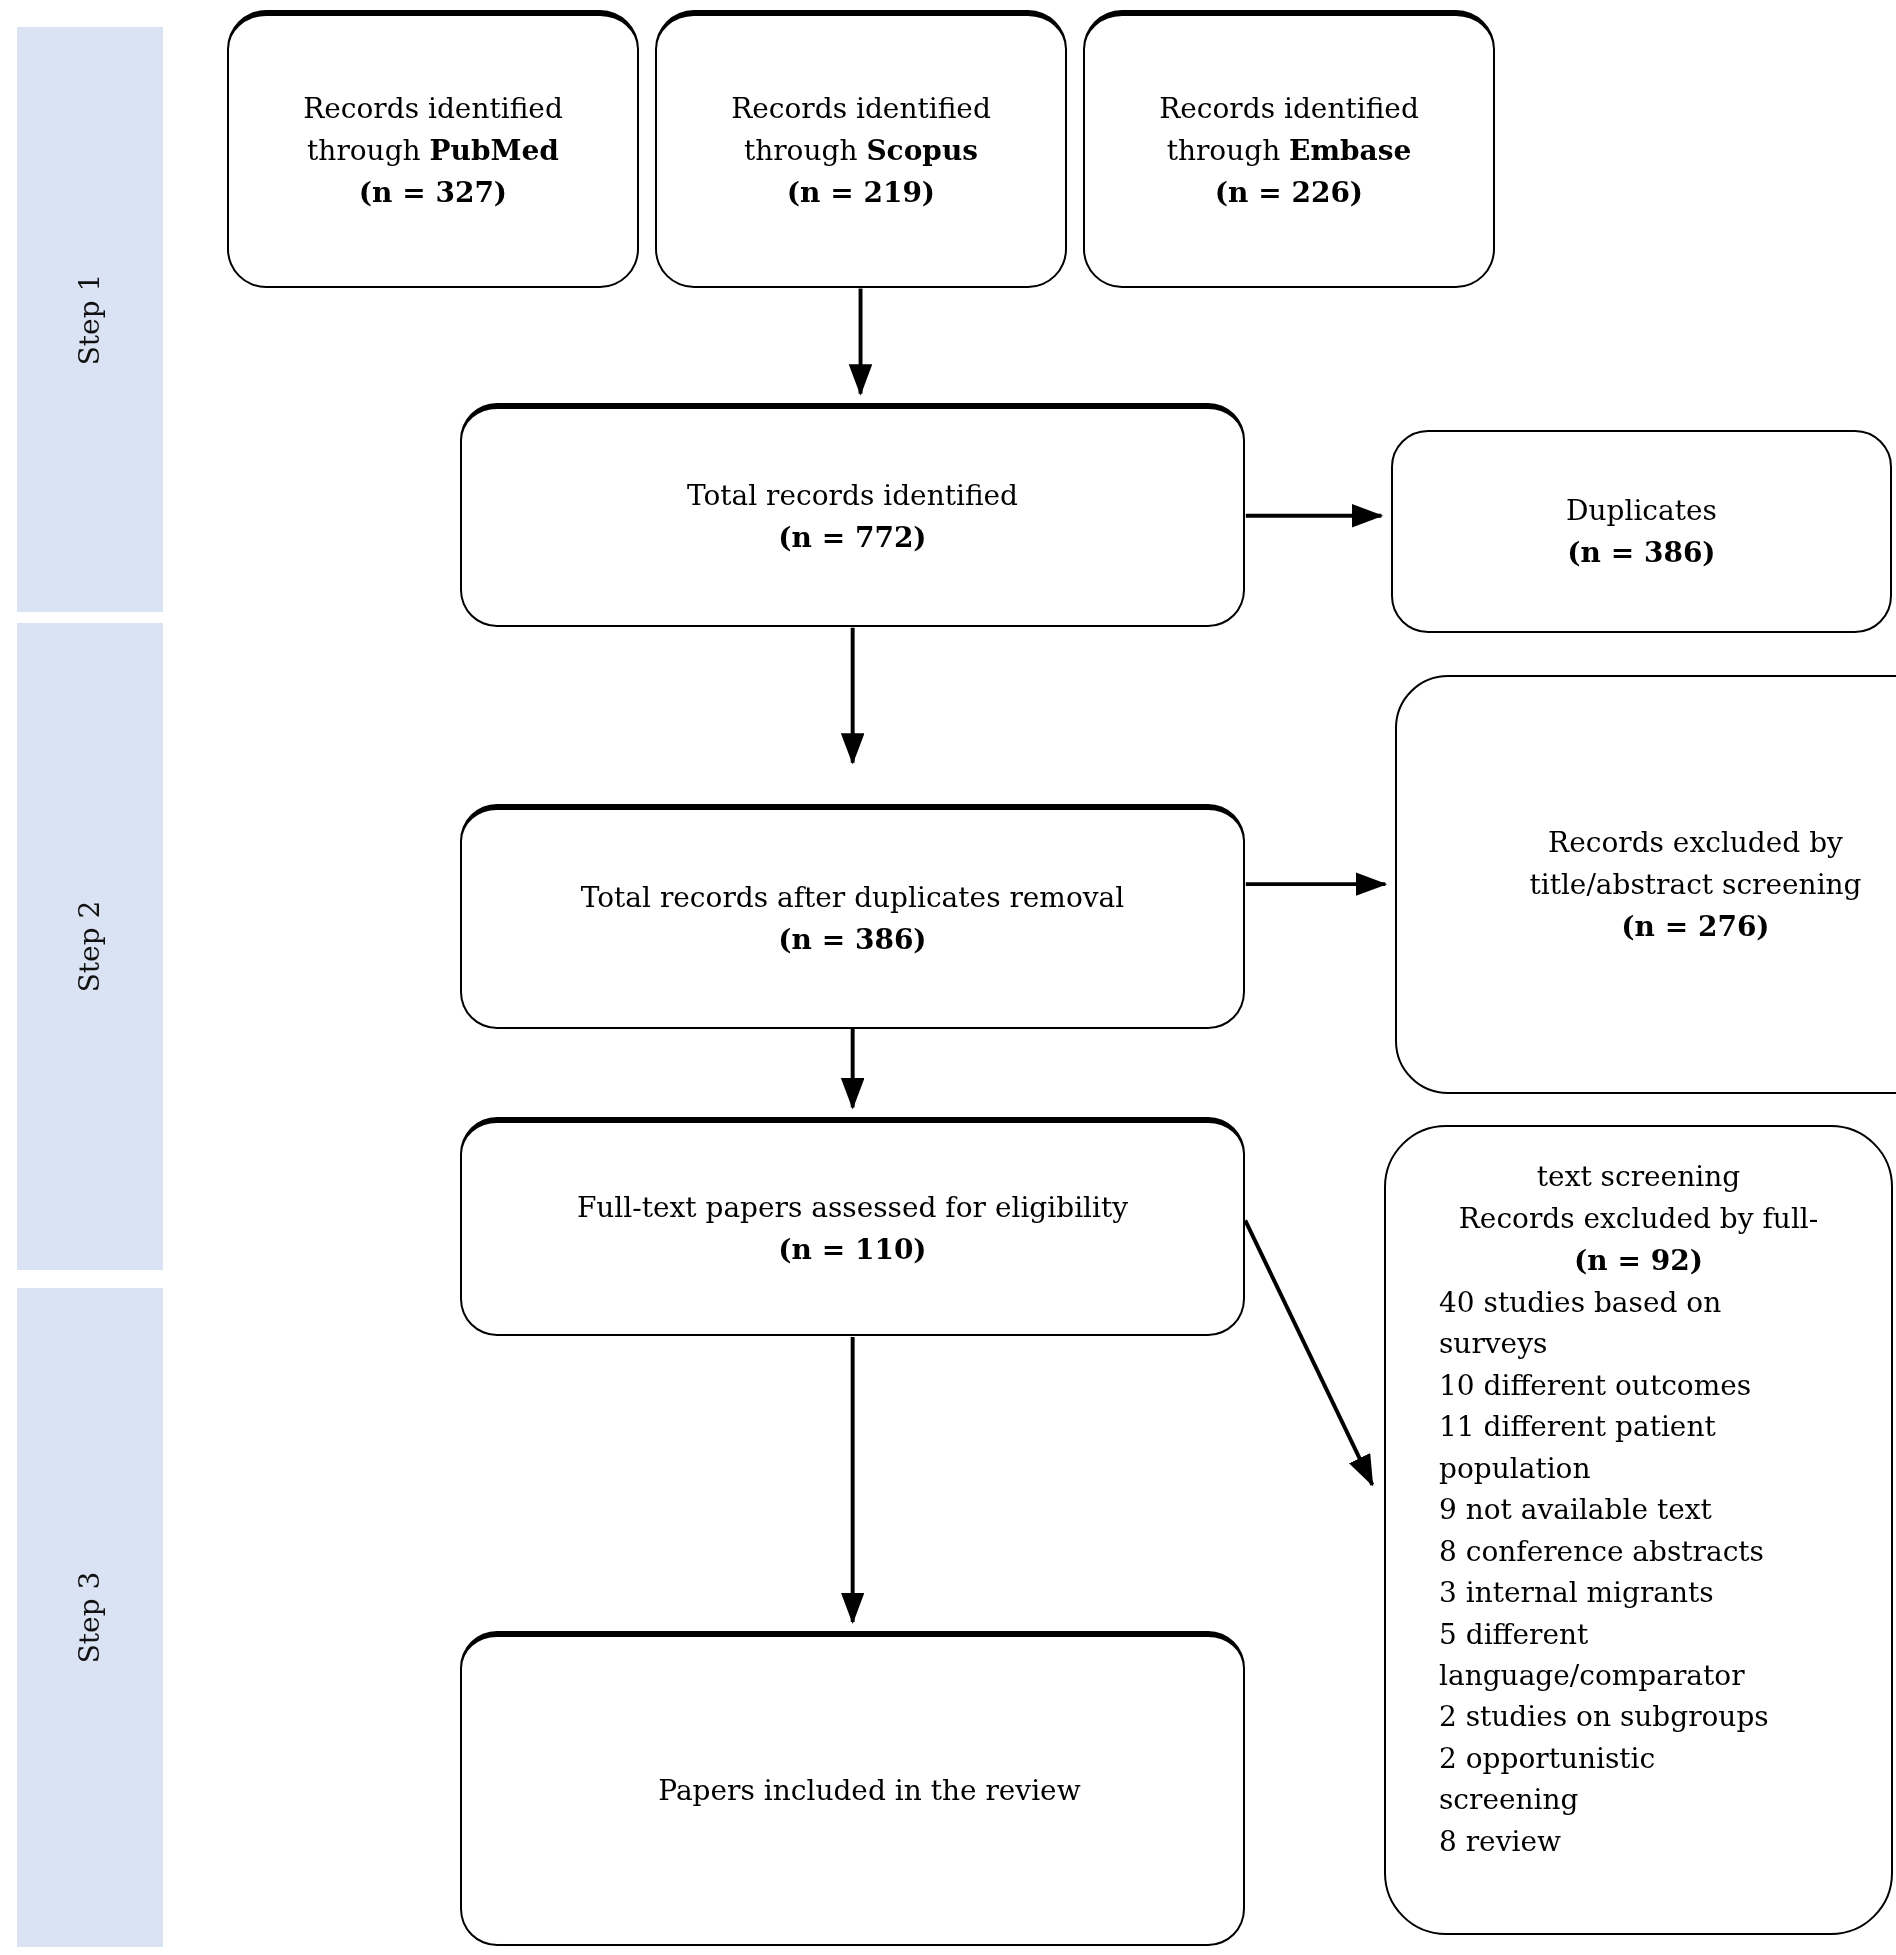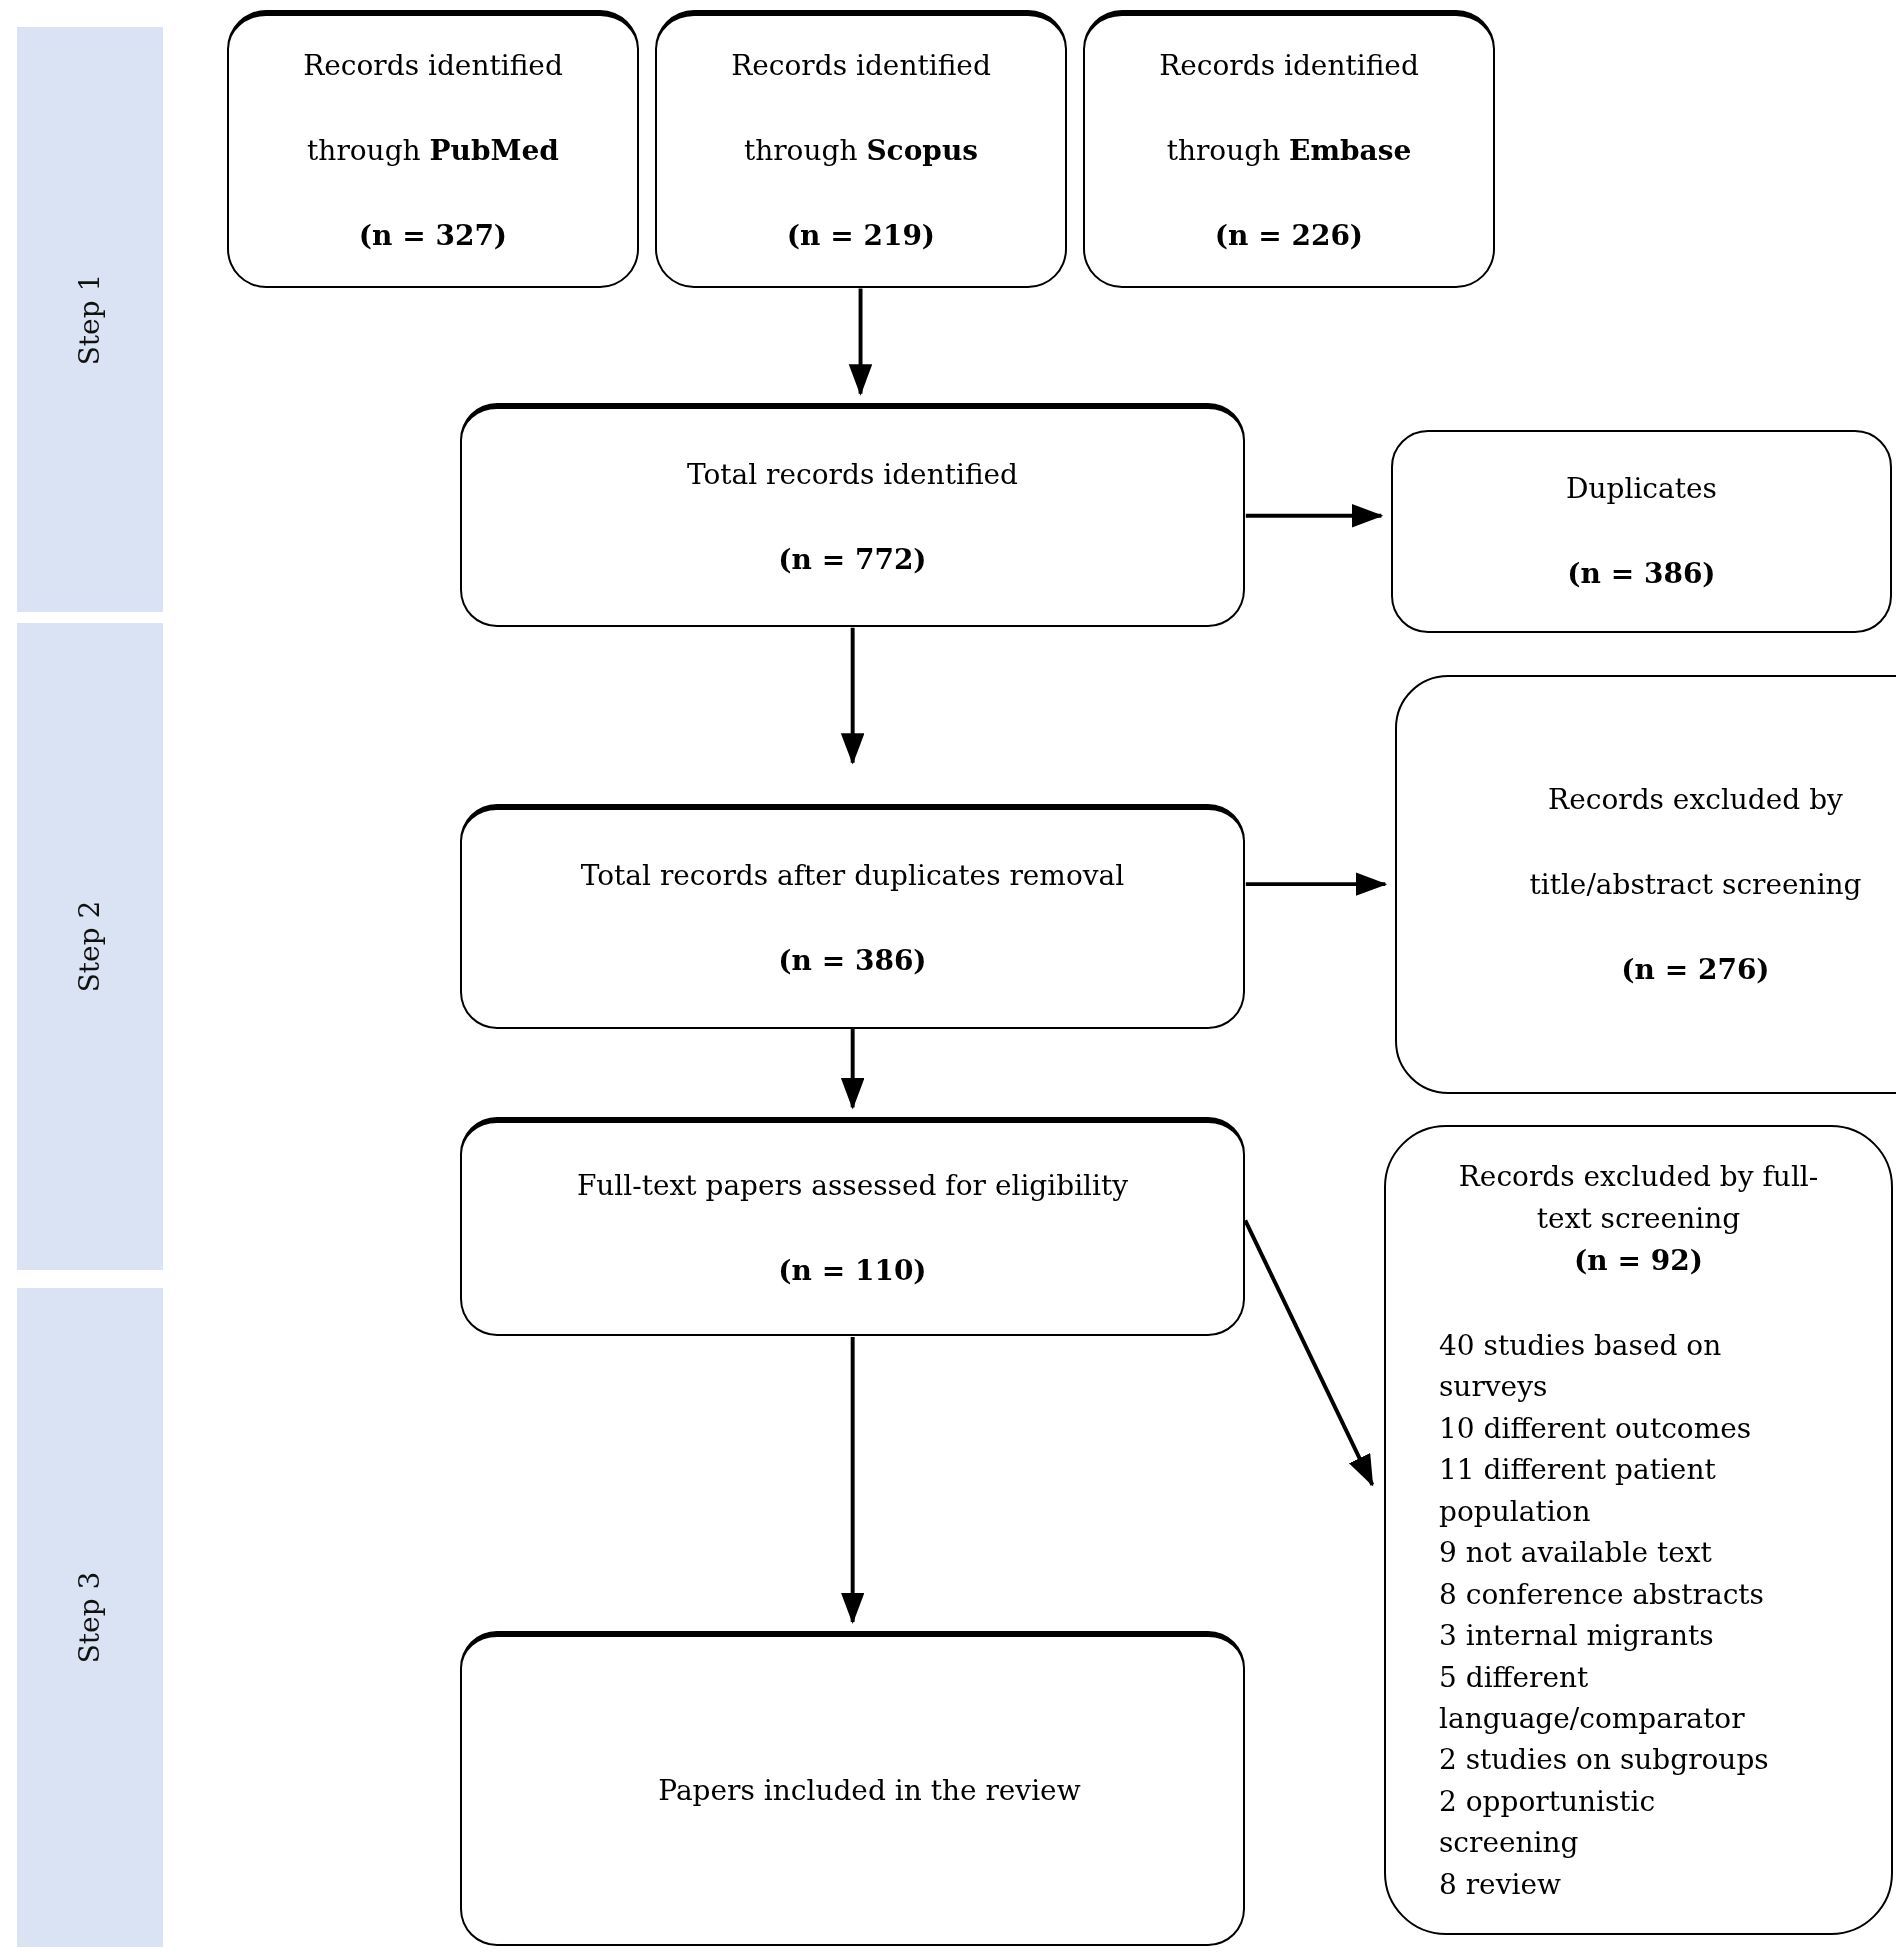--- a/index.html
+++ b/index.html
@@ -39,21 +39,20 @@
     border: 2.8px solid #000000;
     background: #ffffff;
     display: flex;
     flex-direction: column;
     align-items: center;
     justify-content: center;
     text-align: center;
     font-size: 28px;
     line-height: 1.5;
     border-radius: 37px;
-    gap: 43px;
   }
   .box.tb { border-top-width: 6.2px; }
   .b { font-weight: bold; }
   .r-lg  { border-radius: 53px; }
   .r-xl  { border-radius: 62px; }
   
   .box.tall {
     justify-content: flex-start;
     padding-top: 29px;
   }
@@ -144,22 +143,22 @@
     <div class="b">(n = 276)</div>
   </div>
 
   <div class="box tb" style="left:460px; top:1117px; width:785px; height:219px;">
     <div>Full-text papers assessed for eligibility</div>
     <div class="b">(n = 110)</div>
   </div>
 
   <div class="box tall r-xl" style="left:1384px; top:1125px; width:509px; height:810px;">
     <div class="tall-header">
+      <div>text screening</div>
       <div>Records excluded by full-</div>
-      <div>text screening</div>
       <div class="b">(n = 92)</div>
     </div>
     <div class="items">
       <div>40 studies based on surveys</div>
       <div>10 different outcomes</div>
       <div>11 different patient population</div>
       <div>9 not available text</div>
       <div>8 conference abstracts</div>
       <div>3 internal migrants</div>
       <div>5 different language/comparator</div>

